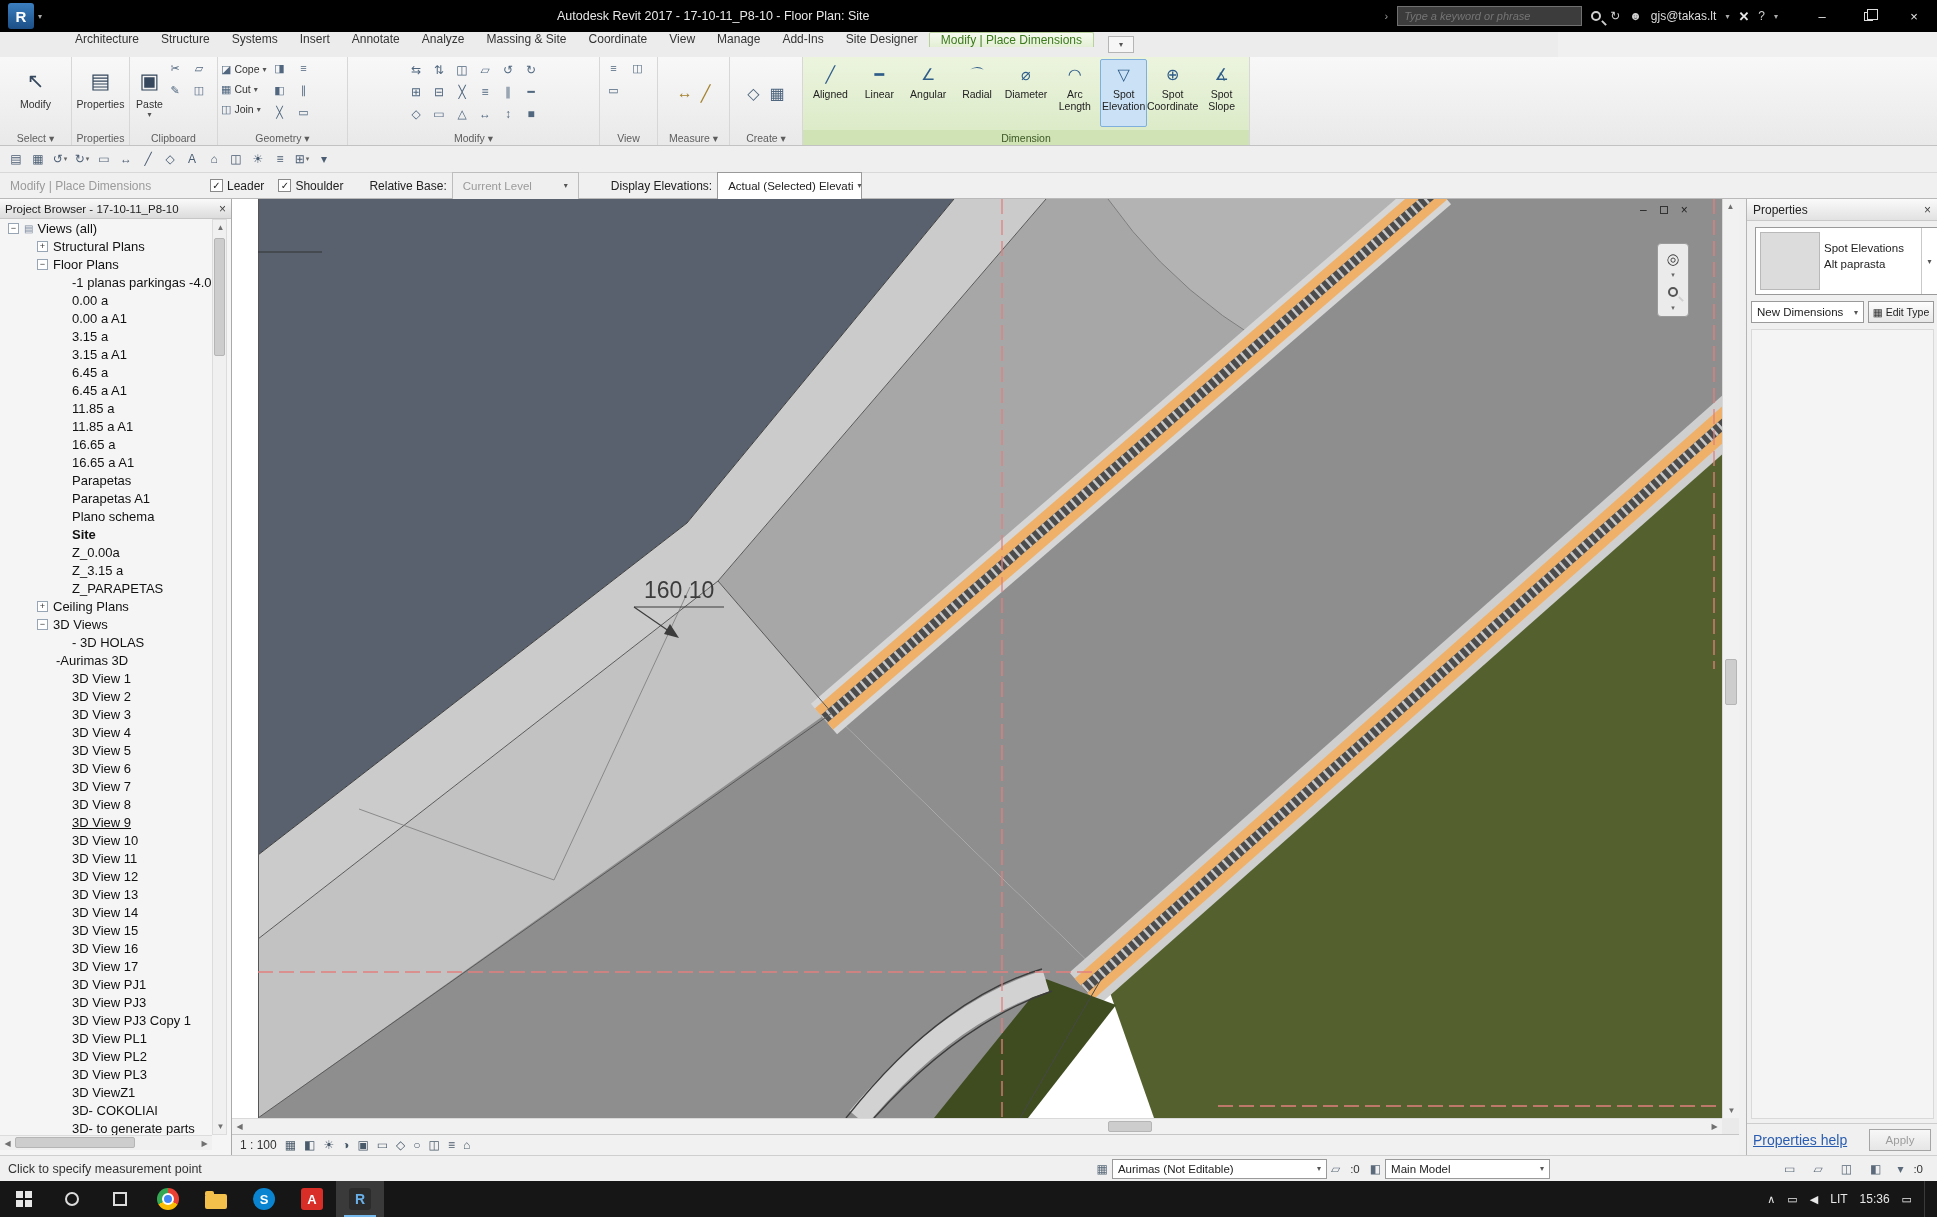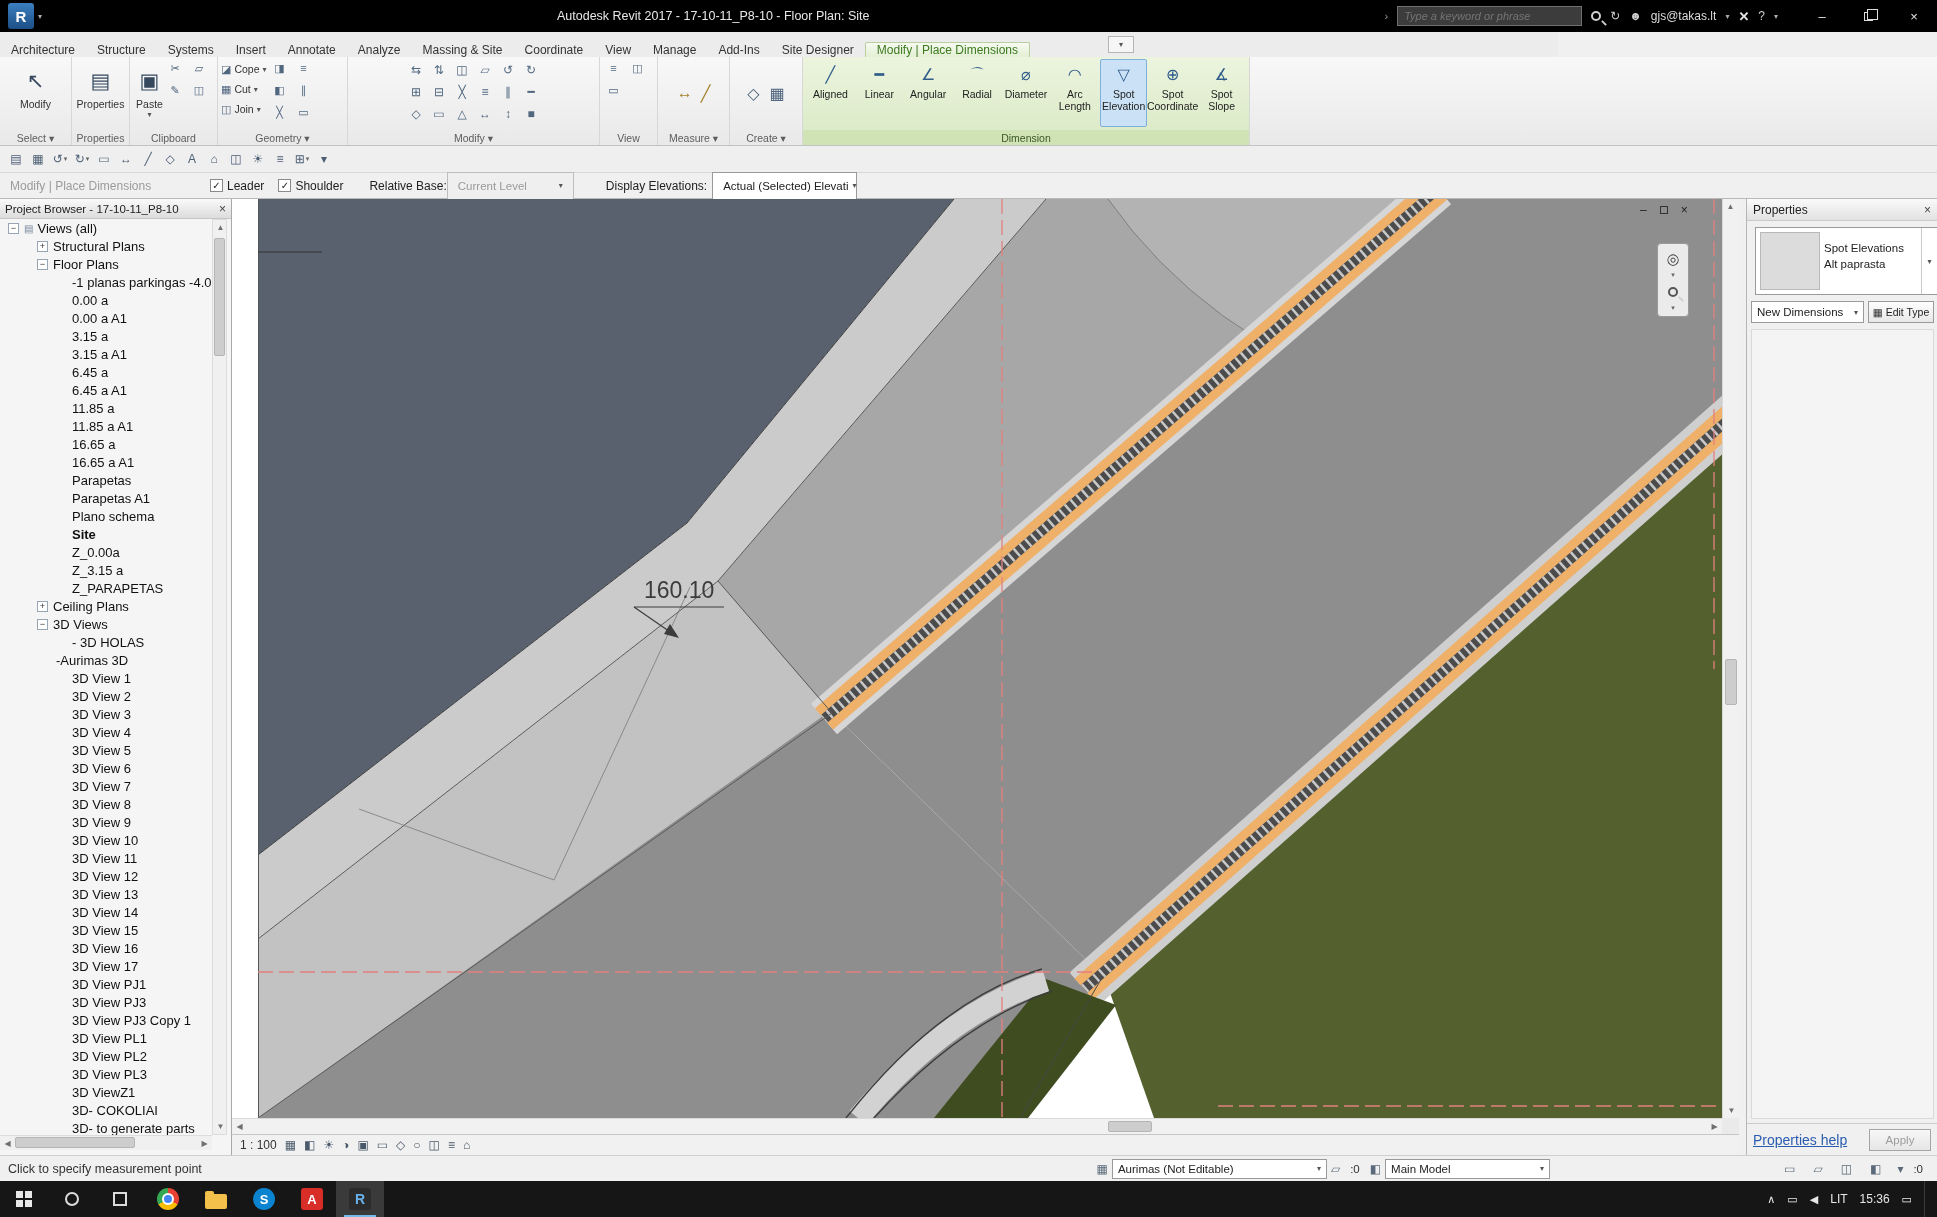--- a/index.html
+++ b/index.html
@@ -17,21 +17,21 @@
   .mag::after{content:"";position:absolute;width:6px;height:2px;background:#cfcfcf;left:8px;top:9px;transform:rotate(45deg)}
   .tbico{color:#cfcfcf;font-size:12px}
   .acct{font-size:12px;color:#ddd}
   .ddsm{font-size:8px;color:#aaa}
   .xlogo{font-weight:bold;color:#e8e8e8;font-size:13px}
   .winbtns{display:flex;margin-left:12px}
   .winbtn{width:46px;height:32px;display:flex;align-items:center;justify-content:center;color:#e5e5e5;font-size:13px}
   .ico-restore{width:9px;height:9px;border:1px solid #ddd;position:relative}
   .ico-restore::before{content:"";position:absolute;width:9px;height:9px;border:1px solid #ddd;left:2px;top:-4px;background:#000}
   
-  #tabrow{left:0;top:32px;width:1558px;height:25px;background:#ececec;display:flex;align-items:flex-end;border-bottom:0}
+  #tabrow{left:0;top:32px;width:1558px;height:25px;background:#ececec;display:flex;align-items:flex-start;padding-left:64px;border-bottom:0}
   .rtab{display:flex;align-items:center;padding:0 11px;font-size:12px;color:#333;white-space:nowrap}
   .rtab.active{background:linear-gradient(#f6faf0,#e3efd4);color:#3c7a1e;border:1px solid #b9cf9e;border-bottom:none;border-radius:2px 2px 0 0}
   .tab-toggle{margin-left:8px;align-self:center;width:26px;height:17px;border:1px solid #b5b5b5;background:#f6f6f6;display:flex;align-items:center;justify-content:center;font-size:8px;color:#555}
   
   #ribbon{left:0;top:57px;width:1937px;height:89px;background:linear-gradient(#f8f8f8,#e9e9e9);border-bottom:1px solid #c2c2c2;display:flex}
   .panel{height:100%;border-right:1px solid #d7d7d7;display:flex;flex-direction:column;flex:none}
   .pbody{flex:1;display:flex;padding:2px 3px;align-items:flex-start}
   .plabel{height:15px;font-size:10.5px;color:#5d5d5d;display:flex;align-items:center;justify-content:center;white-space:nowrap}
   .bigbtn{width:52px;height:68px;display:flex;flex-direction:column;align-items:center;padding-top:6px;border:1px solid transparent;border-radius:2px}
   .bigbtn .bicon{height:30px;font-size:21px;color:#35485e;display:flex;align-items:center}
@@ -446,21 +446,21 @@
   <div class="ctxlabel">Modify | Place Dimensions</div>
   <div class="obgroup">
     <span class="cb">✓</span>
     <span>Leader</span>
   </div>
   <div class="obgroup">
     <span class="cb">✓</span>
     <span>Shoulder</span>
   </div>
   <div class="obgroup" style="margin-left:12px">
-    <span style="">Relative Base:</span>
+    <span style="margin-right:5px">Relative Base:</span>
     <div class="combo disabled" style="width:127px">
       <span>Current Level</span>
       <span class="cdd">▾</span>
     </div>
   </div>
   <div class="obgroup" style="margin-left:18px">
     <span style="margin-right:5px">Display Elevations:</span>
     <div class="combo" style="width:145px">
       <span>Actual (Selected) Elevati</span>
       <span class="cdd">▾</span>
@@ -605,21 +605,21 @@
         <span class="tree-label">3D View 6</span>
       </div>
       <div class="tree-row" style="padding-left: 72px;">
 
         <span class="tree-label">3D View 7</span>
       </div>
       <div class="tree-row" style="padding-left: 72px;">
 
         <span class="tree-label">3D View 8</span>
       </div>
-      <div class="tree-row" style="padding-left: 72px;">
+      <div class="tree-row" style="padding-left: 72px; text-decoration: underline;">
 
         <span class="tree-label">3D View 9</span>
       </div>
       <div class="tree-row" style="padding-left: 72px;">
 
         <span class="tree-label">3D View 10</span>
       </div>
       <div class="tree-row" style="padding-left: 72px;">
 
         <span class="tree-label">3D View 11</span>

